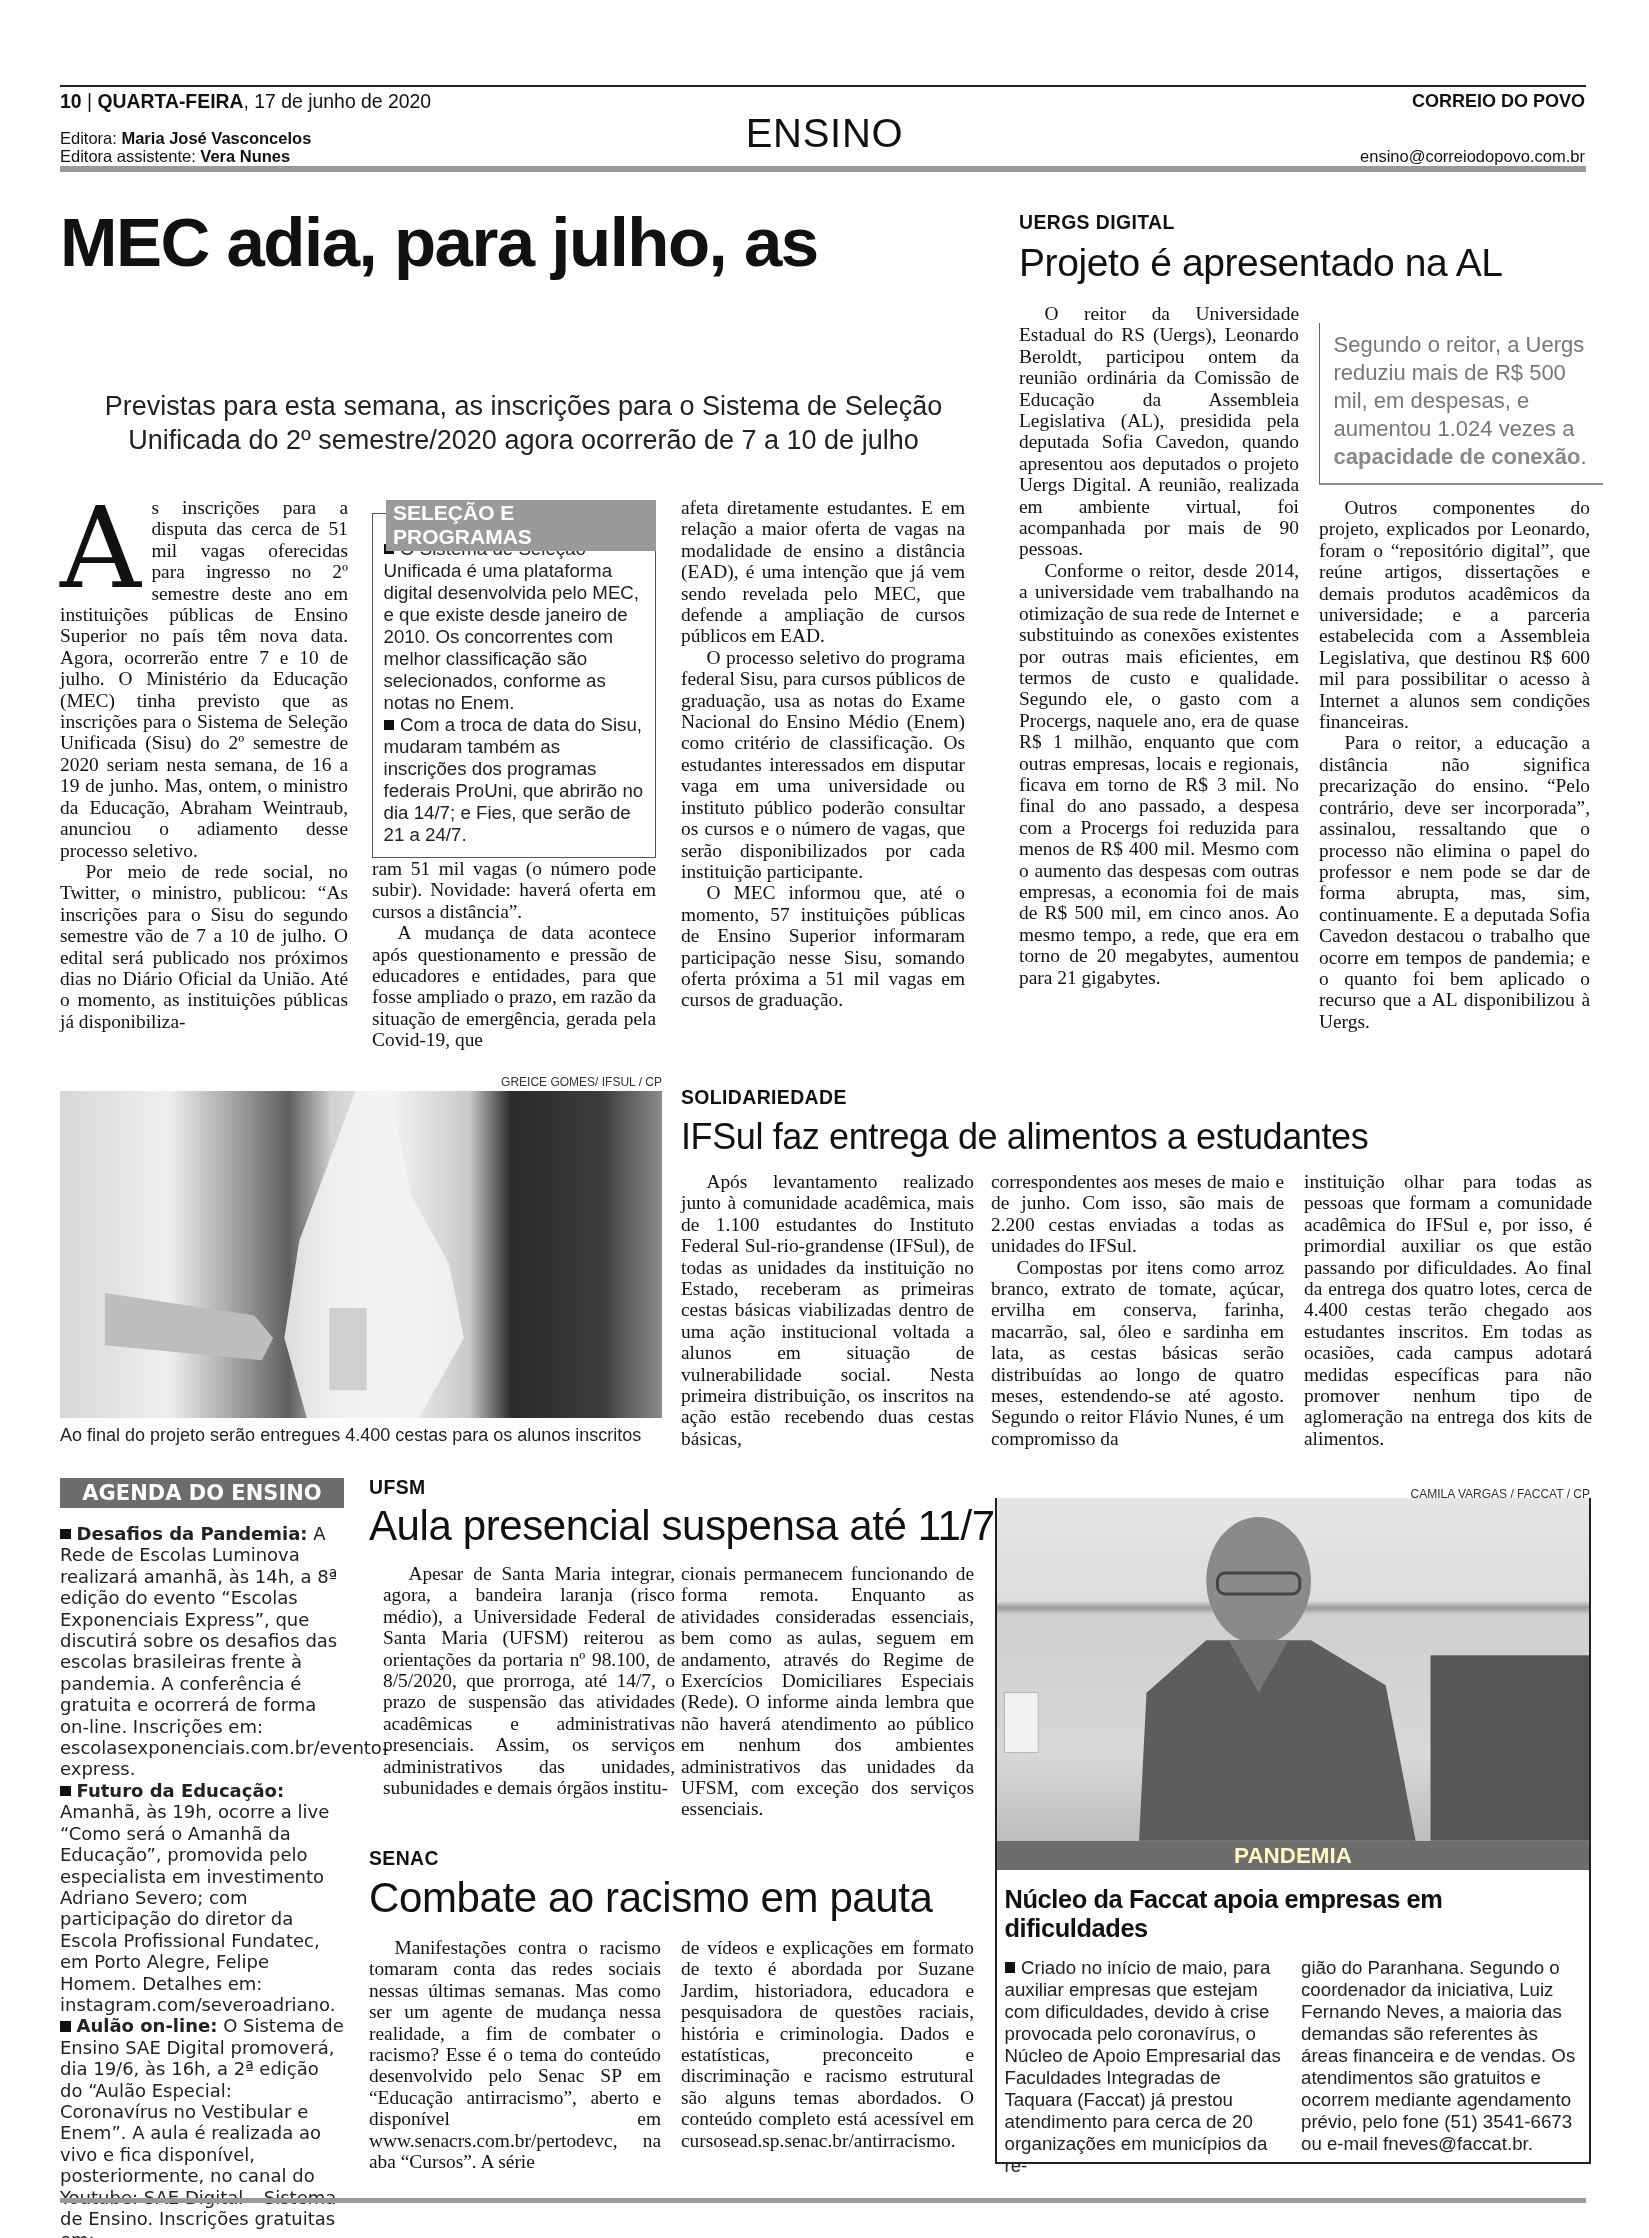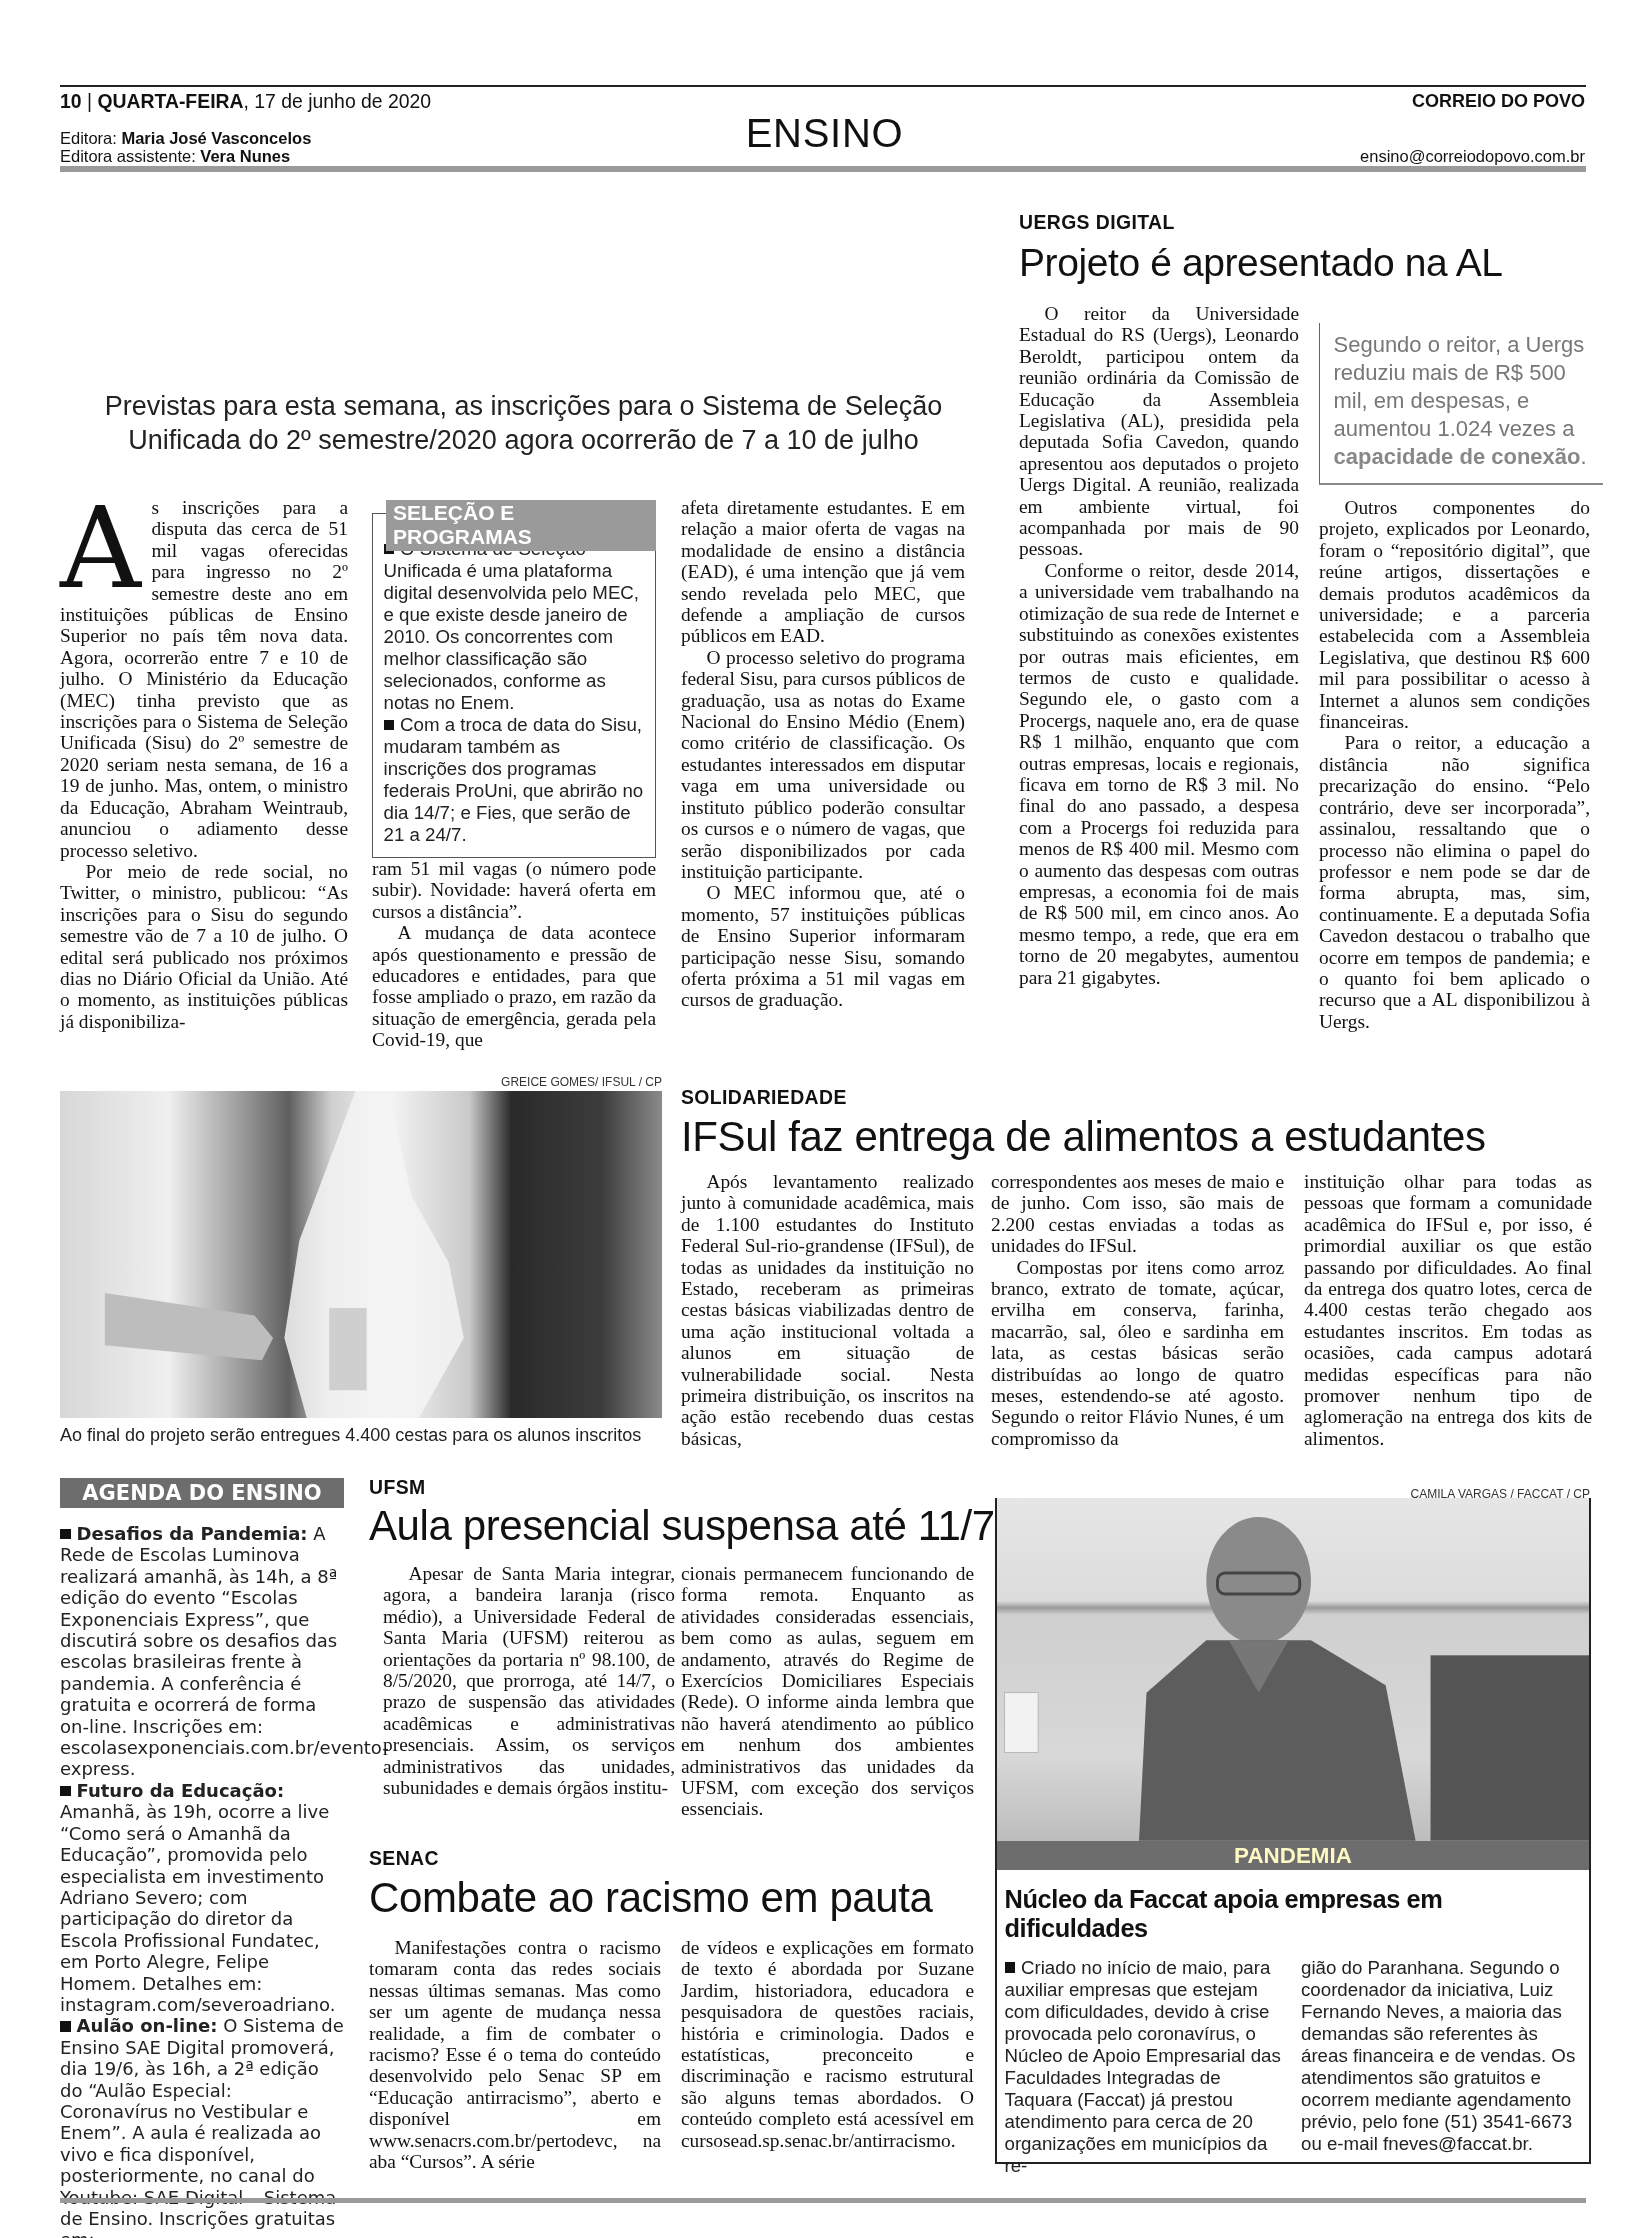--- a/index.html
+++ b/index.html
@@ -29,21 +29,21 @@
   .box-text{font-size:18.7px;line-height:22px;color:#222;}
   .bullet{display:inline-block;width:10.5px;height:10.5px;background:#111;margin-right:6px;vertical-align:0.7px;}
   .quote{border-left:1.5px solid #666;border-bottom:2.2px solid #888;padding:7.5px 0 12px 13.5px;font-size:22px;line-height:28px;color:#777;}
   .quote b{color:#888;}
   .photo{overflow:hidden;}
   .credit{font-size:12px;color:#333;}
   .caption{font-size:18px;color:#222;}
   .agenda-tag{background:#6d6d6d;color:#fff;text-align:center;font-weight:bold;font-size:21px;padding:3px 0;}
   .agenda{font-size:18px;line-height:21.4px;color:#222;}
   .agenda p{margin:0;}
-  .h2{font-size:42px;line-height:48px;font-weight:300;letter-spacing:-0.4px;}
+  .h2{font-size:36px;line-height:48px;font-weight:300;letter-spacing:-0.4px;}
   .pandemia-box{border:2.2px solid #222;border-top:none;}
   .pandemia-tag{background:#6d6d6d;color:#fef9c3;text-align:center;font-weight:bold;font-size:22.4px;padding:1.5px 0;}
   .pand-head{font-weight:bold;font-size:25.4px;letter-spacing:-0.4px;}
   .pand-text{font-size:18.7px;line-height:22px;color:#222;}
 </style>
 </head>
 <body>
 
 <div class="abs rule-top"></div>
 <div class="abs hdr-left cond">
@@ -52,20 +52,21 @@
 <div class="abs hdr-right cond">CORREIO DO POVO</div>
 <div class="abs editors cond">
   <div><span>Editora: </span><b>Maria José Vasconcelos</b></div>
   <div><span>Editora assistente: </span><b>Vera Nunes</b></div>
 </div>
 <div class="abs section cond">ENSINO</div>
 <div class="abs email cond">ensino@correiodopovo.com.br</div>
 <div class="abs rule-gray"></div>
 
 <div class="abs cond headline" style="left:60px;top:206px;width:927px;">
+  <div>MEC adia, para julho, as</div>
 </div>
 <div class="abs cond deck" style="left:60px;top:389px;width:927px;text-align:center;">Previstas para esta semana, as inscrições para o Sistema de Seleção Unificada do 2º semestre/2020 agora ocorrerão de 7 a 10 de julho</div>
 
 <div class="abs serif body" style="left:60px;top:497px;width:288px;">
   <span class="dropcap">A</span>
   <p class="noindent">s inscrições para a disputa das cerca de 51 mil vagas oferecidas para ingresso no 2º semestre deste ano em instituições públicas de Ensino Superior no país têm nova data. Agora, ocorrerão entre 7 e 10 de julho. O Ministério da Educação (MEC) tinha previsto que as inscrições para o Sistema de Seleção Unificada (Sisu) do 2º semestre de 2020 seriam nesta semana, de 16 a 19 de junho. Mas, ontem, o ministro da Educação, Abraham Weintraub, anunciou o adiamento desse processo seletivo.</p>
   <p>Por meio de rede social, no Twitter, o ministro, publicou: “As inscrições para o Sisu do segundo semestre vão de 7 a 10 de julho. O edital será publicado nos próximos dias no Diário Oficial da União. Até o momento, as instituições públicas já disponibiliza-</p>
 </div>
 
 <div class="abs" style="left:372px;top:513px;width:284px;">

